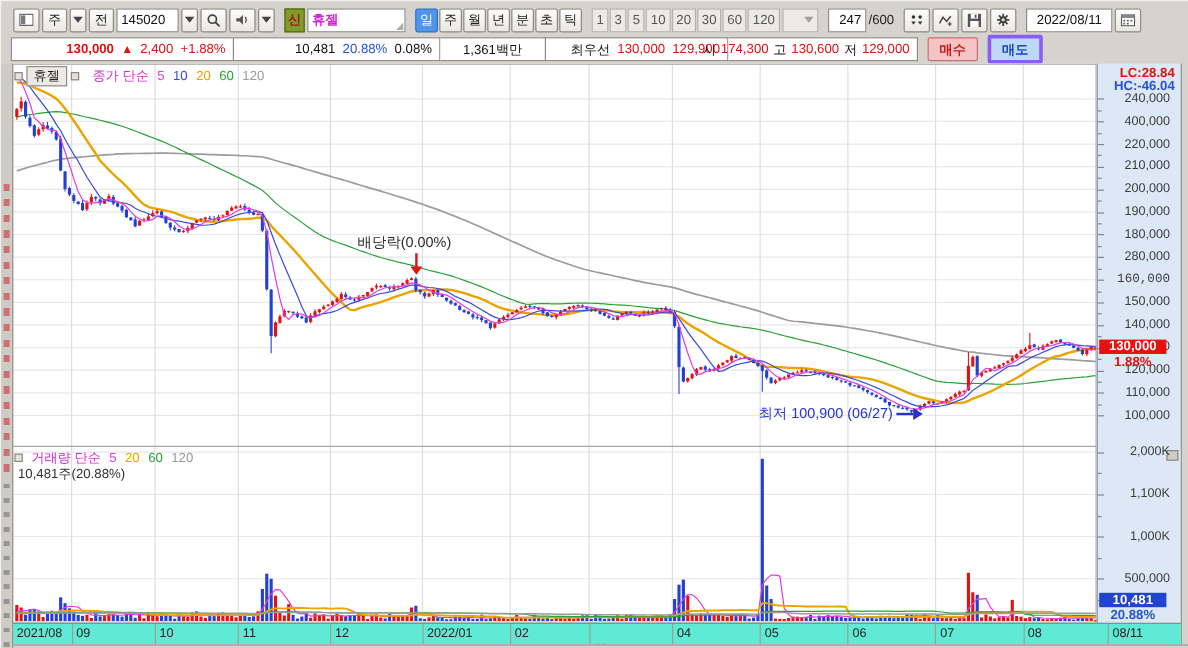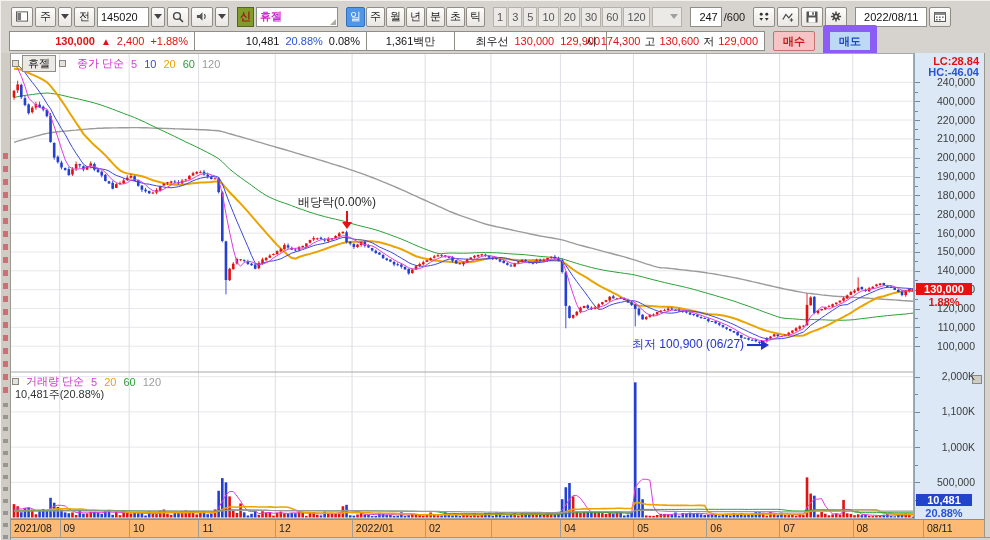--- a/index.html
+++ b/index.html
@@ -35,21 +35,21 @@
   .sep-sp{width:4px;}
 
   
   .quotebar{position:absolute;left:8px;top:30px;width:978px;height:20px;display:flex;align-items:center;font-size:11px;}
   .qseg{display:flex;align-items:center;height:20px;box-sizing:border-box;background:#fff;border:1px solid #8f8d86;border-left:none;padding:0 6px;gap:6px;}
   .qseg:first-child{border-left:1px solid #8f8d86;}
   .red{color:#e01212;} .blue{color:#2853d8;} .dark{color:#111;}
   .upar{color:#e01212;font-size:10px;}
   .tradebtn{height:18px;padding:0 9px;font-size:11px;font-weight:bold;border-radius:2px;display:inline-flex;align-items:center;margin-left:8px;}
   .buy{background:#f6c4c4;border:1px solid #c87070;color:#c81818;}
-  .sell{background:#bed9f6;border:7px solid #8b5cf6;color:#1848c0;}
+  .sell{background:#bed9f6;border:3px solid #8b5cf6;color:#1848c0;}
 
   
   .chart-root{position:absolute;left:9px;top:52px;width:981px;height:488px;}
   .plot{position:absolute;left:0;top:0;width:904px;height:466px;background:#fff;}
   .plot svg{position:absolute;left:0;top:0;}
   .overlay{position:absolute;left:0;top:0;width:904px;height:466px;pointer-events:none;}
   .chiprow{position:absolute;left:2px;top:2px;display:flex;align-items:center;gap:3px;pointer-events:auto;}
   .minisq{width:7px;height:7px;border:1px solid #8a877f;background:#e4e2dc;box-sizing:border-box;}
   .namechip{height:15px;padding:0 5px;background:#eceae5;border:1px solid #8f8d86;font-size:11px;color:#222;display:inline-flex;align-items:center;}
   .legend{display:flex;gap:7px;font-size:11px;margin-left:8px;align-items:center;}
@@ -70,21 +70,21 @@
   .ymark{position:absolute;left:0;height:1px;background:#7688a0;}
   .lc{position:absolute;left:0;width:64px;text-align:right;font-size:11px;font-weight:bold;}
   .badge{position:absolute;left:1px;width:56px;text-align:center;font-size:11px;font-weight:bold;color:#fff;}
   .badge.redbg{background:#ea1010;}
   .badge.bluebg{background:#2244cc;}
   .pctlbl{position:absolute;left:1px;width:56px;text-align:center;font-size:11px;font-weight:bold;}
   .panelicon{position:absolute;left:57px;top:4px;width:10px;height:9px;background:#cfccc6;border:1px solid #8a877f;box-sizing:border-box;}
   .right-margin{position:absolute;left:974px;top:0;width:7px;height:488px;background:#d6d3ce;border-left:1px solid #9a978f;box-sizing:border-box;}
 
   
-  .x-axis{position:absolute;left:0;top:466px;width:974px;height:18px;background:#fdba74;border-top:1px solid #8f8d86;box-sizing:border-box;}
+  .x-axis{position:absolute;left:0;top:466px;width:974px;height:18px;background:#5eead4;border-top:1px solid #8f8d86;box-sizing:border-box;}
   .xlabel{position:absolute;top:2px;font-size:10.5px;color:#222;}
   .xsep{position:absolute;top:0;width:1px;height:18px;background:#a09d96;}
   .bottom-margin{position:absolute;left:0;top:484px;width:981px;height:4px;background:#d6d3ce;border-top:1px solid #9a978f;box-sizing:border-box;}
 
   .icon-svg{display:block;}
 </style>
 </head>
 <body>
 
 <div class="window">
@@ -1080,21 +1080,21 @@
         <div class="ymark" style="top: 246.082px; width: 3px;"></div>
         <div class="ytick" style="top: 230.159px;">130,000</div>
         <div class="ymark" style="top: 236.659px; width: 5px;"></div>
         <div class="ymark" style="top: 227.236px; width: 3px;"></div>
         <div class="ytick" style="top: 211.312px;">140,000</div>
         <div class="ymark" style="top: 217.812px; width: 5px;"></div>
         <div class="ymark" style="top: 208.388px; width: 3px;"></div>
         <div class="ytick" style="top: 192.465px;">150,000</div>
         <div class="ymark" style="top: 198.965px; width: 5px;"></div>
         <div class="ymark" style="top: 189.541px; width: 3px;"></div>
-        <div class="ytick" style="top: 173.618px;">160,000</div>
+        <div class="ytick" style="top: 173.618px; font-family: Liberation Mono, monospace;">160,000</div>
         <div class="ymark" style="top: 180.118px; width: 5px;"></div>
         <div class="ymark" style="top: 170.695px; width: 3px;"></div>
         <div class="ytick" style="top: 154.771px;">280,000</div>
         <div class="ymark" style="top: 161.271px; width: 5px;"></div>
         <div class="ymark" style="top: 151.847px; width: 3px;"></div>
         <div class="ytick" style="top: 135.924px;">180,000</div>
         <div class="ymark" style="top: 142.424px; width: 5px;"></div>
         <div class="ymark" style="top: 133px; width: 3px;"></div>
         <div class="ytick" style="top: 117.077px;">190,000</div>
         <div class="ymark" style="top: 123.577px; width: 5px;"></div>

